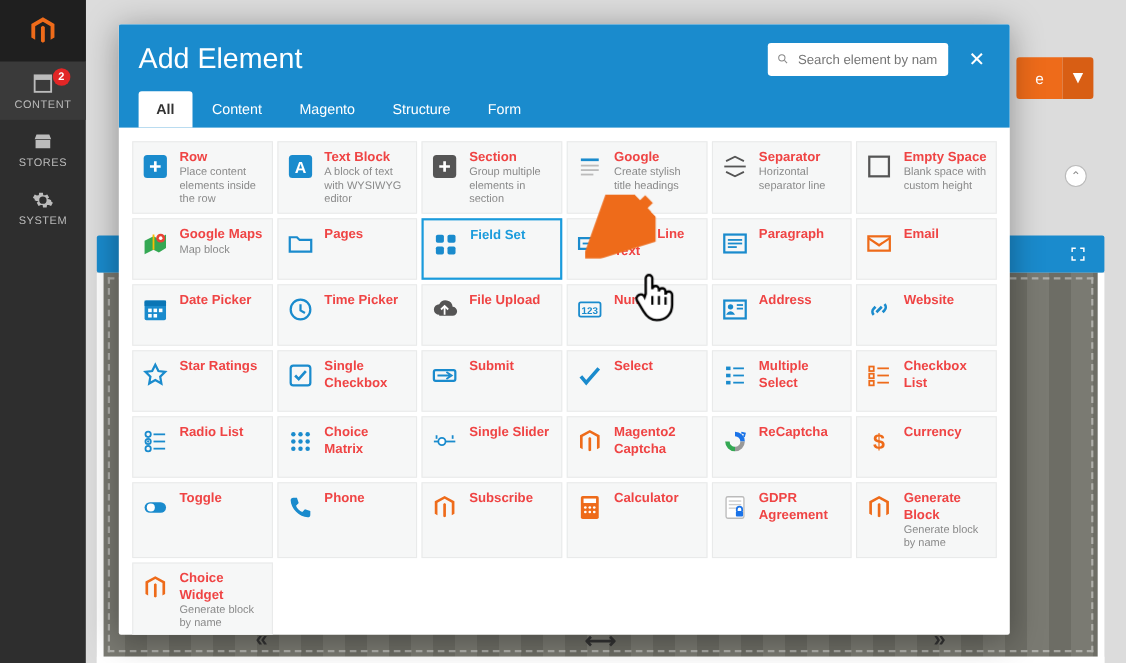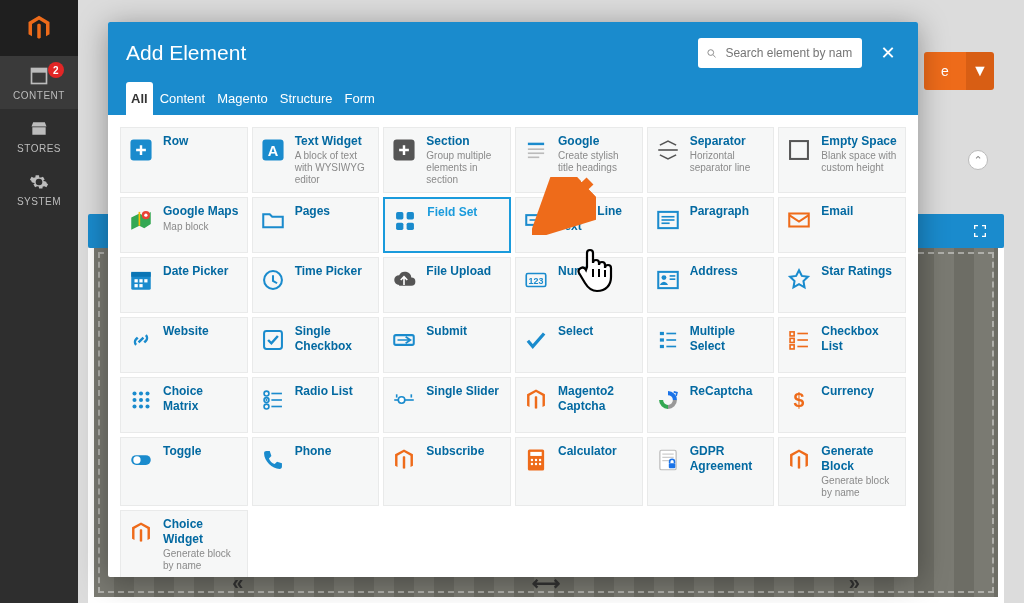--- a/index.html
+++ b/index.html
@@ -82,49 +82,49 @@
   
   .modal{
     position:absolute;left:108px;top:22px;width:810px;height:555px;
     background:var(--panel);box-shadow:0 4px 30px rgba(0,0,0,.35);border-radius:2px;
     display:flex;flex-direction:column;overflow:hidden;
   }
   .modal-header{
     background:var(--blue);color:#fff;padding:16px 18px 0;
   }
   .modal-header .titlerow{display:flex;align-items:center;justify-content:space-between;}
-  .modal-header h1{margin:0;font-size:21px;font-weight:400;}
+  .modal-header h1{margin:0;font-size:26px;font-weight:400;}
   .modal-header .search{
     background:#fff;border-radius:3px;height:30px;width:164px;display:flex;align-items:center;
     padding:0 8px;gap:6px;font-size:12px;
   }
   .modal-header .search input{border:none;outline:none;font-size:12px;width:100%;color:#333;}
   .modal-header .close{color:#fff;cursor:pointer;font-size:18px;width:24px;text-align:center;}
   .modal-header .tabs{display:flex;gap:2px;margin-top:14px;font-size:13px;}
-  .modal-header .tab{padding:9px 5px;cursor:pointer;border-radius:3px 3px 0 0;}
+  .modal-header .tab{padding:9px 16px;cursor:pointer;border-radius:3px 3px 0 0;}
   .modal-header .tab.active{background:#fff;color:#333;font-weight:600;}
 
   .modal-body{
     flex:1;overflow:auto;padding:12px;
   }
   .grid{
     display:grid;grid-template-columns:repeat(6,1fr);gap:4px;
   }
   .cell{
     background:var(--cell-bg);border:1px solid var(--cell-border);
     min-height:56px;padding:6px 6px 6px 6px;display:flex;gap:8px;align-items:flex-start;
     cursor:pointer;position:relative;
   }
   .cell .ico{
     width:28px;height:28px;flex-shrink:0;display:flex;align-items:center;justify-content:center;
     color:var(--blue);margin-top:2px;
   }
   .cell .ico svg{width:26px;height:26px;}
   .cell .txt{display:flex;flex-direction:column;min-width:0;}
-  .cell .label{font-size:12px;font-weight:700;color:#0369a1;line-height:1.2;}
+  .cell .label{font-size:12px;font-weight:700;color:#ef4444;line-height:1.2;}
   .cell .desc{font-size:10px;color:var(--muted);line-height:1.2;margin-top:2px;}
   .cell.highlight{border:2px solid var(--highlight);}
   .cell.highlight .label{color:var(--highlight);}
 
   
   .arrow-overlay{
     position:absolute;pointer-events:none;z-index:50;
   }
   .cursor-overlay{
     position:absolute;pointer-events:none;z-index:51;
@@ -210,31 +210,32 @@
     <div class="grid" id="grid">
         <div class="cell">
           <div class="ico">
             <svg viewBox="0 0 32 32">
               <rect x="3" y="3" width="26" height="26" rx="4" fill="#1a8bcd"></rect>
               <path d="M16 10v12M10 16h12" stroke="#fff" stroke-width="3"></path>
             </svg>
           </div>
           <div class="txt">
             <div class="label">Row</div>
+            <div class="desc">Place content elements inside the row</div>
           </div>
         </div>
         <div class="cell">
           <div class="ico">
             <svg viewBox="0 0 32 32">
               <rect x="3" y="3" width="26" height="26" rx="4" fill="#1a8bcd"></rect>
               <text x="16" y="23" text-anchor="middle" fill="#fff" font-size="18" font-weight="700" font-family="Arial">A</text>
             </svg>
           </div>
           <div class="txt">
-            <div class="label">Text Widget</div>
+            <div class="label">Text Block</div>
             <div class="desc">A block of text with WYSIWYG editor</div>
           </div>
         </div>
         <div class="cell">
           <div class="ico">
             <svg viewBox="0 0 32 32">
               <rect x="3" y="3" width="26" height="26" rx="4" fill="#555"></rect>
               <path d="M16 10v12M10 16h12" stroke="#fff" stroke-width="3"></path>
             </svg>
           </div>
@@ -411,35 +412,35 @@
               <rect x="18" y="14" width="7" height="2" fill="#1a8bcd"></rect>
             </svg>
           </div>
           <div class="txt">
             <div class="label">Address</div>
           </div>
         </div>
         <div class="cell">
           <div class="ico">
             <svg viewBox="0 0 32 32">
+              <path d="M13 19l6-6M10 22a5 5 0 010-7l2-2M22 10a5 5 0 010 7l-2 2" stroke="#1a8bcd" stroke-width="3" fill="none"></path>
+            </svg>
+          </div>
+          <div class="txt">
+            <div class="label">Website</div>
+          </div>
+        </div>
+        <div class="cell">
+          <div class="ico">
+            <svg viewBox="0 0 32 32">
               <path d="M16 4l3.5 7 7.5 1-5.5 5.3 1.3 7.7L16 21l-6.8 4 1.3-7.7L5 12l7.5-1z" stroke="#1a8bcd" stroke-width="2.5" fill="none"></path>
             </svg>
           </div>
           <div class="txt">
             <div class="label">Star Ratings</div>
-          </div>
-        </div>
-        <div class="cell">
-          <div class="ico">
-            <svg viewBox="0 0 32 32">
-              <path d="M13 19l6-6M10 22a5 5 0 010-7l2-2M22 10a5 5 0 010 7l-2 2" stroke="#1a8bcd" stroke-width="3" fill="none"></path>
-            </svg>
-          </div>
-          <div class="txt">
-            <div class="label">Website</div>
           </div>
         </div>
         <div class="cell">
           <div class="ico">
             <svg viewBox="0 0 32 32">
               <rect x="5" y="5" width="22" height="22" rx="3" stroke="#1a8bcd" stroke-width="2.5" fill="none"></rect>
               <path d="M10 16l4 4 8-9" stroke="#1a8bcd" stroke-width="3" fill="none"></path>
             </svg>
           </div>
           <div class="txt">
@@ -488,54 +489,54 @@
               <rect x="5" y="6" width="5" height="5" stroke="#ee6b1a" stroke-width="2" fill="none"></rect>
               <rect x="14" y="7" width="13" height="2" fill="#ee6b1a"></rect>
               <rect x="5" y="14" width="5" height="5" stroke="#ee6b1a" stroke-width="2" fill="none"></rect>
               <rect x="14" y="15" width="13" height="2" fill="#ee6b1a"></rect>
               <rect x="5" y="22" width="5" height="5" stroke="#ee6b1a" stroke-width="2" fill="none"></rect>
               <rect x="14" y="23" width="13" height="2" fill="#ee6b1a"></rect>
             </svg>
           </div>
           <div class="txt">
             <div class="label">Checkbox List</div>
+          </div>
+        </div>
+        <div class="cell">
+          <div class="ico">
+            <svg viewBox="0 0 32 32">
+              <circle cx="8" cy="8" r="3" stroke="#1a8bcd" stroke-width="2" fill="none"></circle>
+              <rect x="14" y="7" width="13" height="2" fill="#1a8bcd"></rect>
+              <circle cx="8" cy="16" r="3" stroke="#1a8bcd" stroke-width="2" fill="none"></circle>
+              <circle cx="8" cy="16" r="1.3" fill="#1a8bcd"></circle>
+              <rect x="14" y="15" width="13" height="2" fill="#1a8bcd"></rect>
+              <circle cx="8" cy="24" r="3" stroke="#1a8bcd" stroke-width="2" fill="none"></circle>
+              <rect x="14" y="23" width="13" height="2" fill="#1a8bcd"></rect>
+            </svg>
+          </div>
+          <div class="txt">
+            <div class="label">Radio List</div>
           </div>
         </div>
         <div class="cell">
           <div class="ico">
             <svg viewBox="0 0 32 32">
               <circle cx="8" cy="8" r="2.5" fill="#1a8bcd"></circle>
               <circle cx="16" cy="8" r="2.5" fill="#1a8bcd"></circle>
               <circle cx="24" cy="8" r="2.5" fill="#1a8bcd"></circle>
               <circle cx="8" cy="16" r="2.5" fill="#1a8bcd"></circle>
               <circle cx="16" cy="16" r="2.5" fill="#1a8bcd"></circle>
               <circle cx="24" cy="16" r="2.5" fill="#1a8bcd"></circle>
               <circle cx="8" cy="24" r="2.5" fill="#1a8bcd"></circle>
               <circle cx="16" cy="24" r="2.5" fill="#1a8bcd"></circle>
               <circle cx="24" cy="24" r="2.5" fill="#1a8bcd"></circle>
             </svg>
           </div>
           <div class="txt">
             <div class="label">Choice Matrix</div>
-          </div>
-        </div>
-        <div class="cell">
-          <div class="ico">
-            <svg viewBox="0 0 32 32">
-              <circle cx="8" cy="8" r="3" stroke="#1a8bcd" stroke-width="2" fill="none"></circle>
-              <rect x="14" y="7" width="13" height="2" fill="#1a8bcd"></rect>
-              <circle cx="8" cy="16" r="3" stroke="#1a8bcd" stroke-width="2" fill="none"></circle>
-              <circle cx="8" cy="16" r="1.3" fill="#1a8bcd"></circle>
-              <rect x="14" y="15" width="13" height="2" fill="#1a8bcd"></rect>
-              <circle cx="8" cy="24" r="3" stroke="#1a8bcd" stroke-width="2" fill="none"></circle>
-              <rect x="14" y="23" width="13" height="2" fill="#1a8bcd"></rect>
-            </svg>
-          </div>
-          <div class="txt">
-            <div class="label">Radio List</div>
           </div>
         </div>
         <div class="cell">
           <div class="ico">
             <svg viewBox="0 0 32 32">
               <rect x="4" y="15" width="24" height="2" fill="#1a8bcd"></rect>
               <circle cx="13" cy="16" r="4" fill="#fff" stroke="#1a8bcd" stroke-width="2"></circle>
               <rect x="6" y="9" width="2" height="4" fill="#1a8bcd"></rect>
               <rect x="24" y="9" width="2" height="4" fill="#1a8bcd"></rect>
             </svg>

